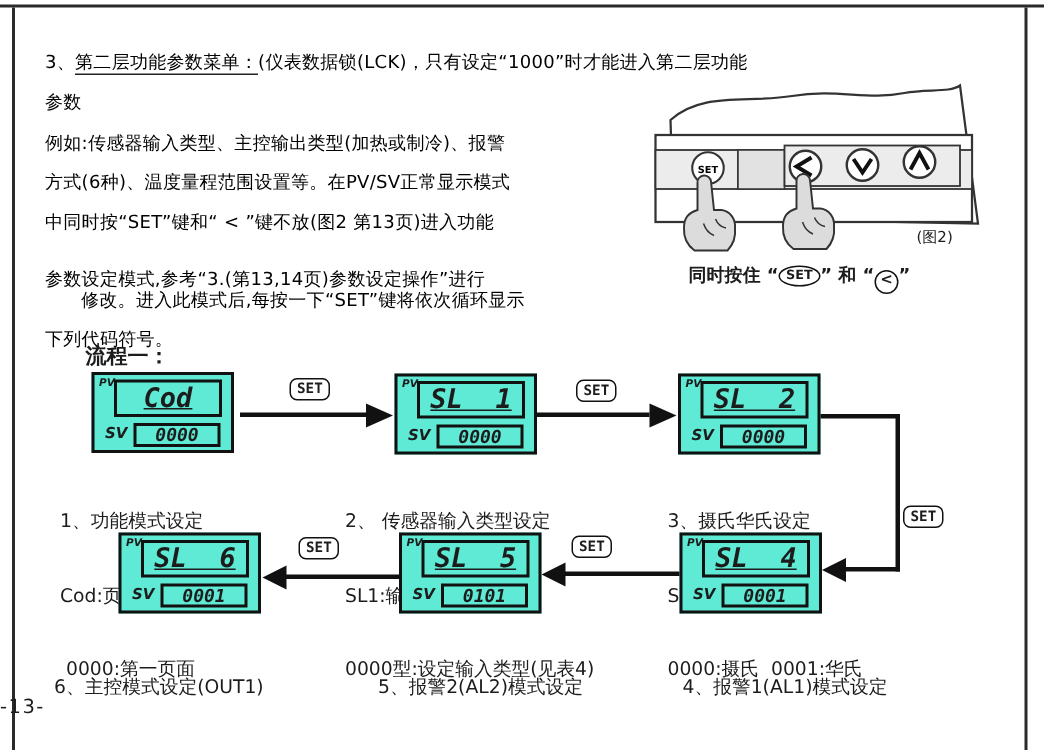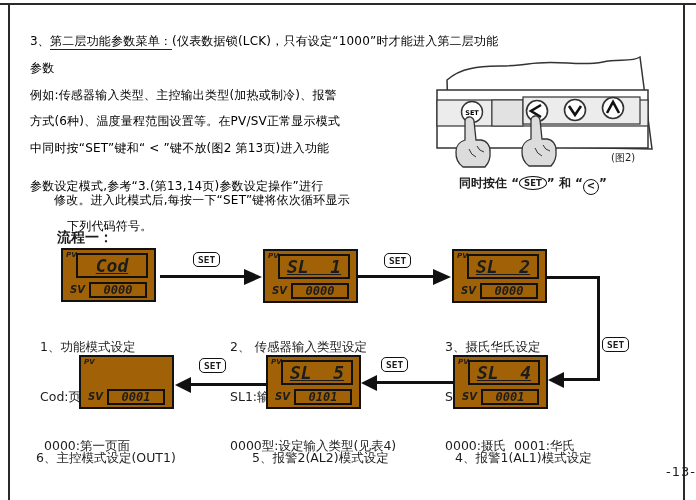--- a/index.html
+++ b/index.html
@@ -27,21 +27,21 @@
     vertical-align:1px; background:#fff;
   }
   .circk {
     display:inline-block; border:1.4px solid #111; border-radius:50%;
     width:14px; height:14px; text-align:center; line-height:12px;
     font-size:10px; font-weight:bold; vertical-align:-2px; background:#fff;
   }
 
   
   .flowtitle { font-size:14px; font-weight:bold; }
-  .disp { width:95px; height:54px; border:2px solid #111; background:#a16207; box-sizing:border-box; }
+  .disp { width:95px; height:54px; border:2px solid #111; background:#5eead4; box-sizing:border-box; }
   .pvlab { position:absolute; left:3px; top:1px; font-size:7px; font-weight:bold; font-style:italic; }
   .svlab { position:absolute; left:7px; top:34px; font-size:10px; font-weight:bold; font-style:italic; }
   .pvscr {
     position:absolute; left:13px; top:3px; width:72px; height:25px;
     border:2px solid #111; box-sizing:border-box;
     font-family:"DejaVu Sans Mono", monospace; font-style:italic; font-weight:bold;
     font-size:18px; line-height:21px; text-align:center; white-space:pre;text-decoration:underline;
   }
   .svscr {
     position:absolute; left:26px; top:32px; width:58px; height:16px;
@@ -53,37 +53,37 @@
   .cap div { white-space:pre; }
   .setbadge {
     border:1.5px solid #111; border-radius:5px; background:#fff;
     font-family:"DejaVu Sans Mono", monospace; font-size:9.5px; font-weight:bold;
     padding:1px 4px; line-height:11px;
   }
   .hline { background:#111; height:3px; }
   .vbar  { background:#111; width:3px; }
   .head-r { width:0; height:0; border-top:8px solid transparent; border-bottom:8px solid transparent; border-left:18px solid #111; }
   .head-l { width:0; height:0; border-top:8px solid transparent; border-bottom:8px solid transparent; border-right:16px solid #111; }
-  .pageno { left:0; top:464px; width:696px; text-align:right; font-size:13px; letter-spacing:1px; }
+  .pageno { left:0; top:464px; width:696px; text-align:left; font-size:13px; letter-spacing:1px; }
 </style>
 </head>
 <body>
 
 <div class="abs topline"></div>
 <div class="abs vline-l"></div>
 <div class="abs vline-r"></div>
 
 <div class="abs para" style="left:30px; top:33px; width:655px;"><span>3、</span><span class="u">第二层功能参数菜单：</span><span>(仪表数据锁(LCK)，只有设定“1000”时才能进入第二层功能</span></div>
 <div class="abs para" style="left:30px; top:60px;">参数</div>
 <div class="abs para" style="left:30px; top:87px;">例如:传感器输入类型、主控输出类型(加热或制冷)、报警</div>
 <div class="abs para" style="left:30px; top:113px;text-align:right;">方式(6种)、温度量程范围设置等。在PV/SV正常显示模式</div>
 <div class="abs para" style="left:30px; top:140px;">中同时按“SET”键和“ &lt; ”键不放(图2 第13页)进入功能</div>
 <div class="abs para" style="left:30px; top:166px;margin-top:12px;">参数设定模式,参考“3.(第13,14页)参数设定操作”进行</div>
 <div class="abs para" style="left:30px; top:192px;margin-left:24px;">修改。进入此模式后,每按一下“SET”键将依次循环显示</div>
-<div class="abs para" style="left:30px; top:218px;margin-left:37px;">下列代码符号。</div>
+<div class="abs para" style="left:30px; top:218px;">下列代码符号。</div>
 
 <svg class="abs" style="left:428px; top:53px;" width="262" height="165" viewBox="0 0 262 165">
   <defs>
     <g id="hand">
       <path d="M11,5 A4.5,4.5 0 0 1 20,4 L22,23 L27,23 A10,11 0 0 1 36,35 A19,19 0 0 1 31,50 L9,50 A16,17 0 0 1 2,35 C2,28 5,25 11,23 Z" fill="#dcdcdc" stroke="#333" stroke-width="1.3"></path>
       <path d="M15,32 q2,6 7,8 M23,29 q2,5 7,6" fill="none" stroke="#333" stroke-width="1"></path>
     </g>
   </defs>
   <path d="M19,27 C40,8 70,16 100,11 C130,6 150,14 175,9 C190,6 205,9 212,4 L224,96 L21,92 Z" fill="#ffffff" stroke="#333" stroke-width="1.5"></path>
   <rect x="9" y="37" width="211" height="58" fill="#ffffff" stroke="#333" stroke-width="1.5"></rect>
@@ -151,20 +151,21 @@
   <div>0000型:设定输入类型(见表4)</div>
 </div>
 <div class="abs cap" style="left:445px; top:306px;">
   <div>3、摄氏华氏设定</div>
   <div>SL2:温度单位设置</div>
   <div>0000:摄氏  0001:华氏</div>
 </div>
 
 <div class="abs disp" style="left:79px; top:355px;">
   <span class="pvlab">PV</span>
+  <div class="pvscr">SL  6</div>
   <span class="svlab">SV</span>
   <div class="svscr">0001</div>
 </div>
 <div class="abs disp" style="left:266px; top:355px;">
   <span class="pvlab">PV</span>
   <div class="pvscr">SL  5</div>
   <span class="svlab">SV</span>
   <div class="svscr">0101</div>
 </div>
 <div class="abs disp" style="left:453px; top:355px;">

